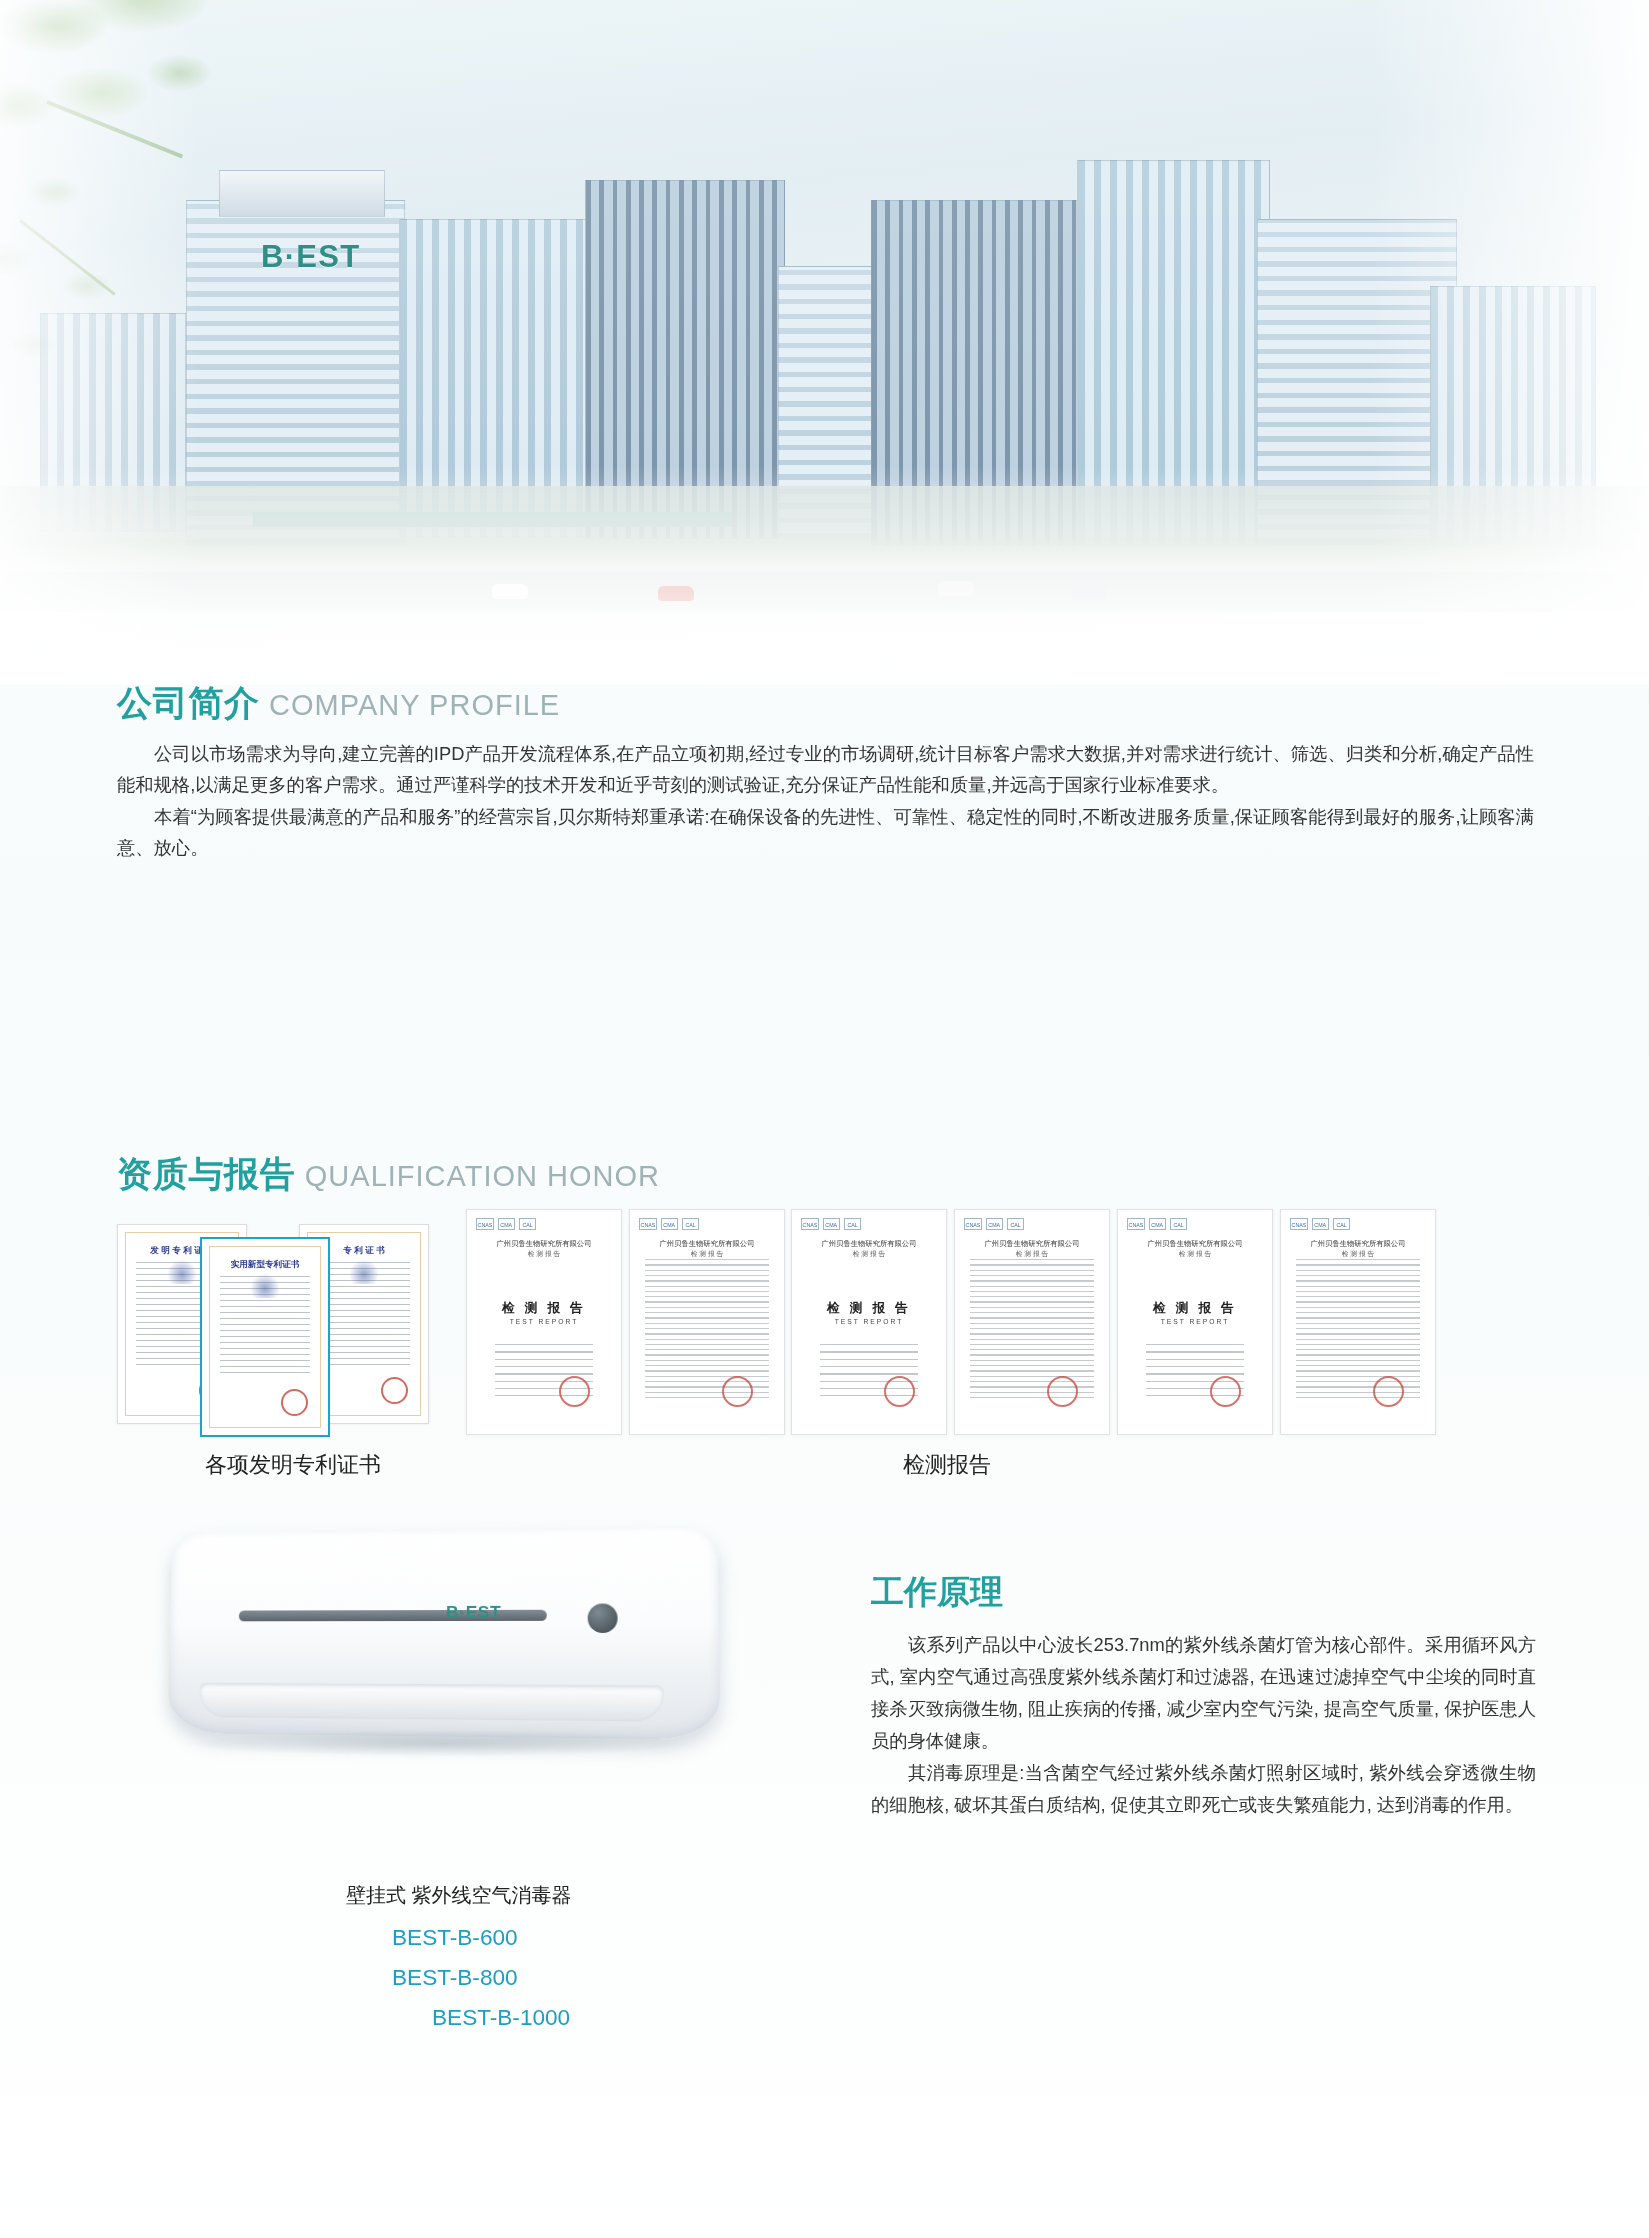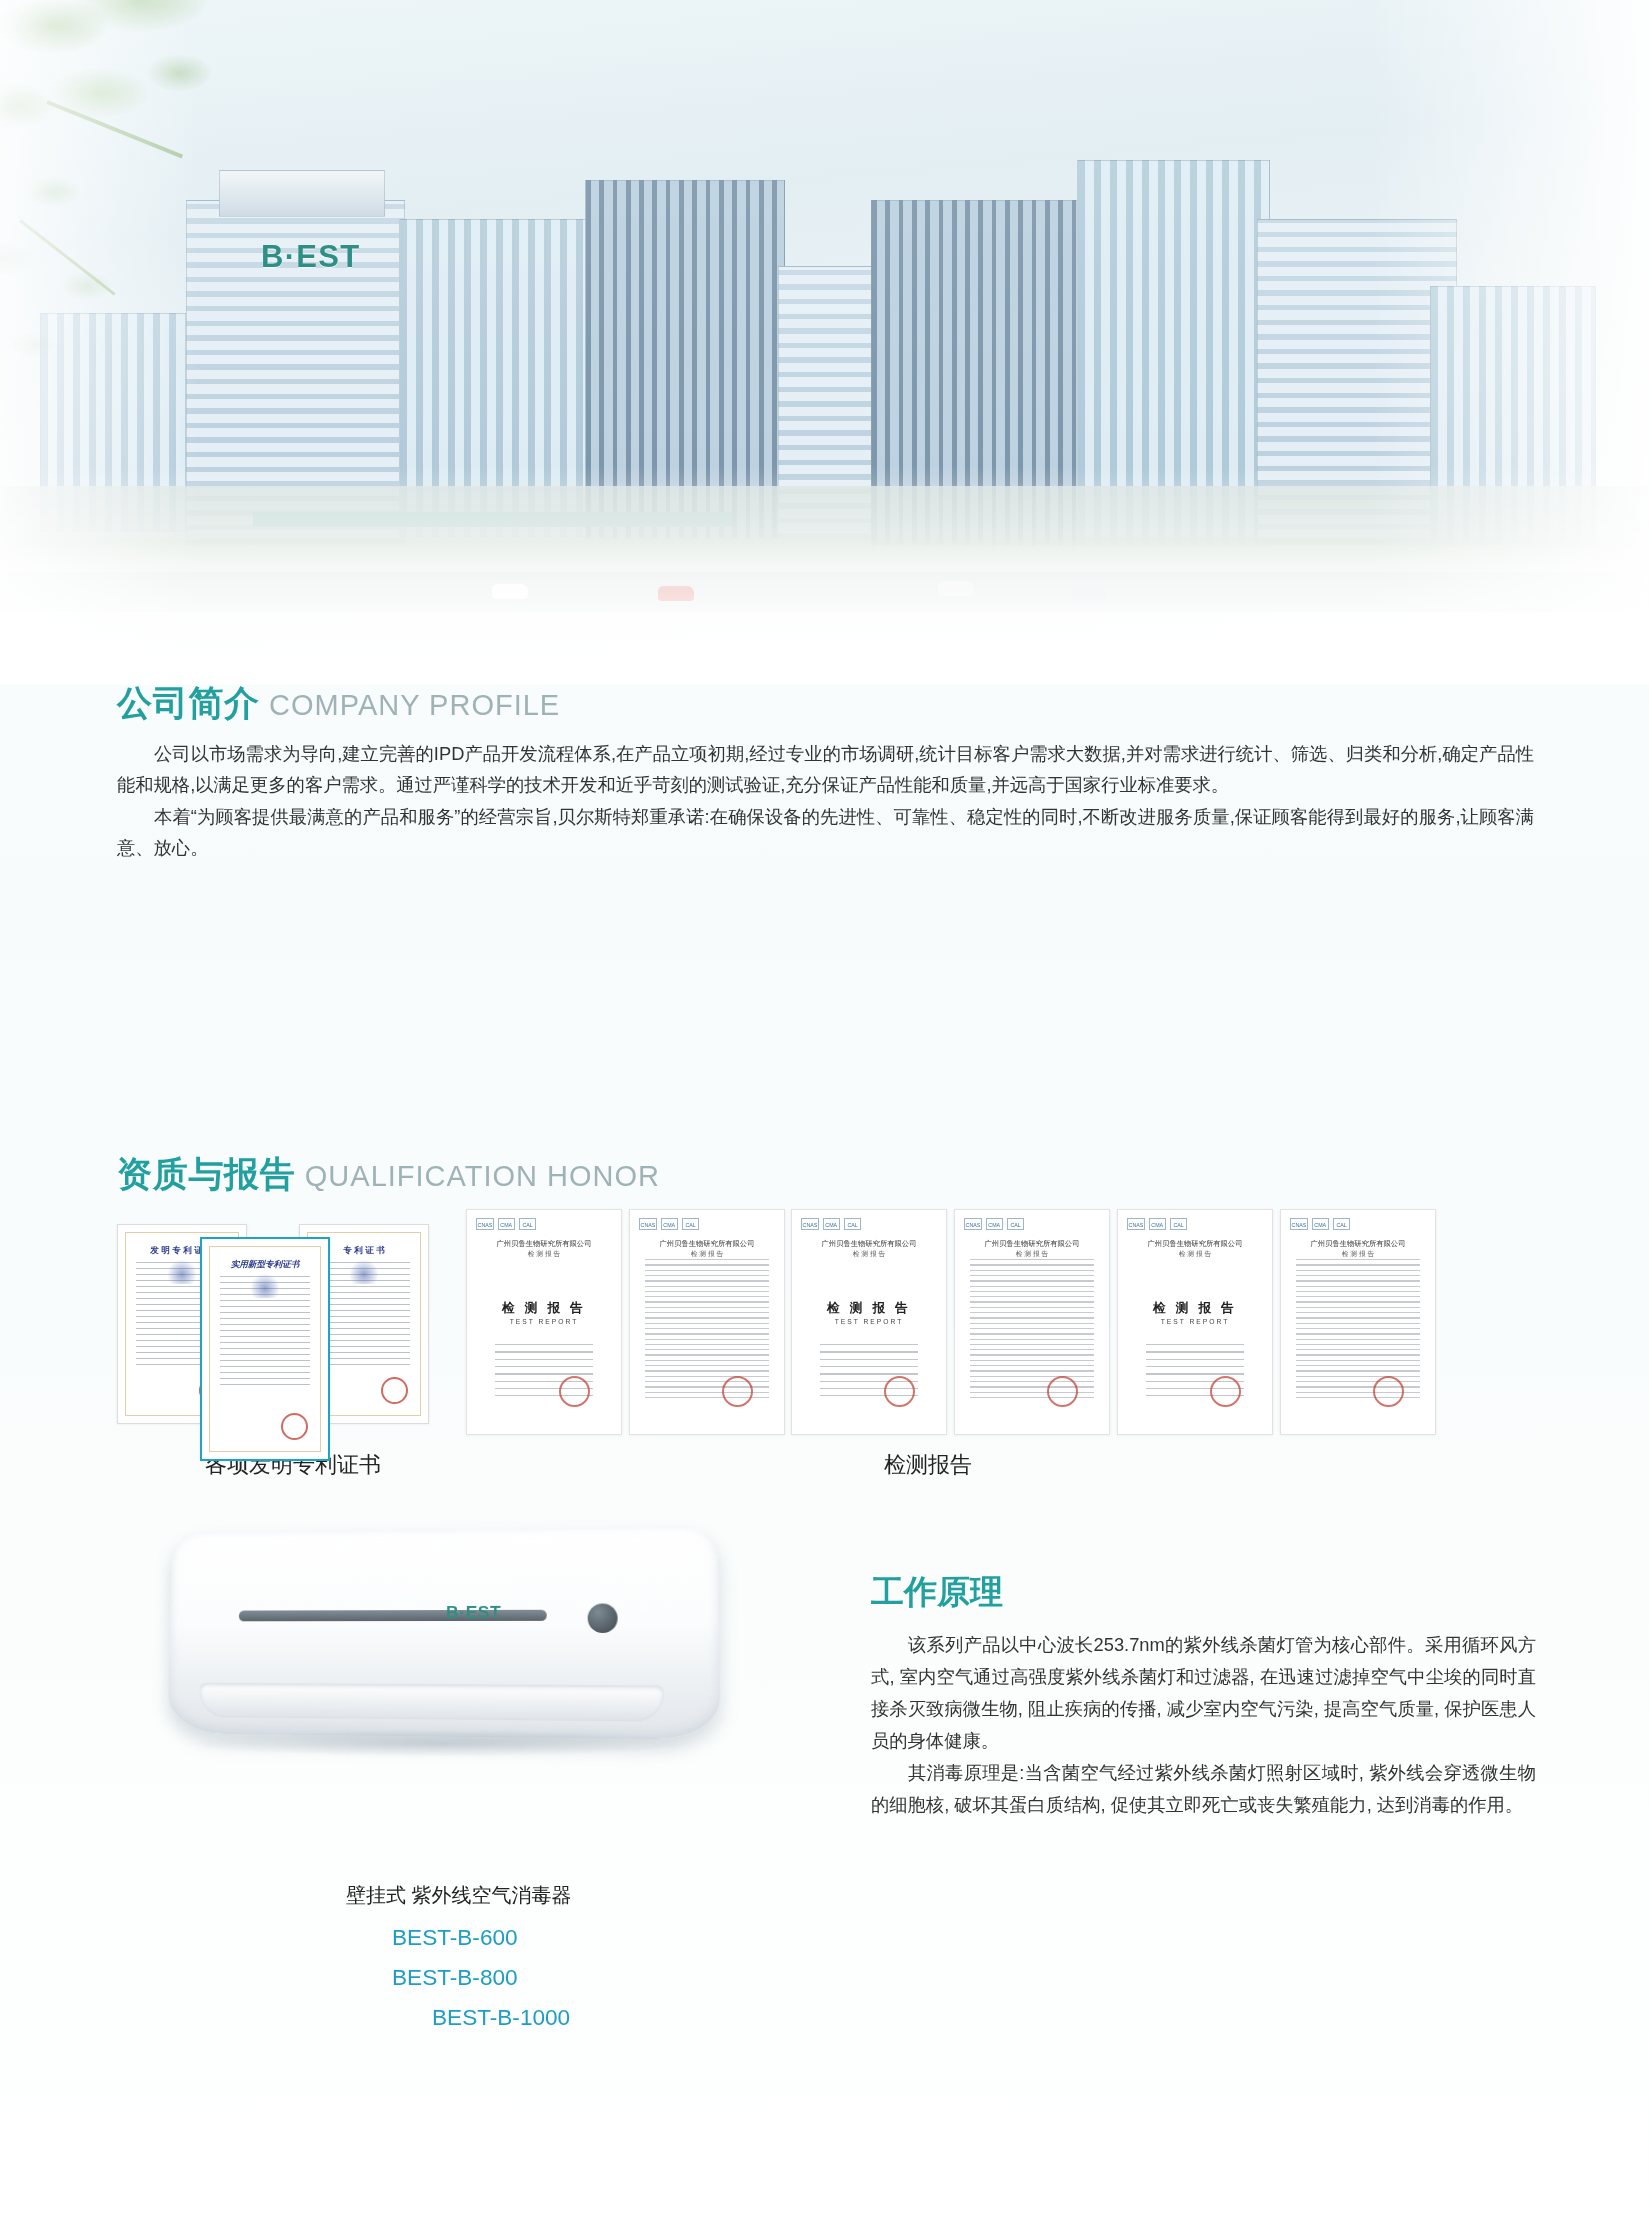--- a/index.html
+++ b/index.html
@@ -288,21 +288,21 @@
 
   <div class="cert-row" style="left:0; top:0;">
     <div class="cert" style="left:117px; top:1224px; width:130px; height:200px;">
       <div class="cert-inner"></div>
       <div class="cert-title">发 明 专 利 证 书</div>
       <div class="cert-emblem"></div>
       <div class="cert-lines"></div>
       <div class="cert-seal"></div>
     </div>
 
-    <div class="cert sel" style="left:200px; top:1237px; width:130px; height:224px; z-index:3;font-style:italic;">
+    <div class="cert sel" style="left:200px; top:1237px; width:130px; height:200px; z-index:3;">
       <div class="cert-inner"></div>
       <div class="cert-title">实用新型专利证书</div>
       <div class="cert-emblem"></div>
       <div class="cert-lines"></div>
       <div class="cert-seal"></div>
     </div>
 
     <div class="cert" style="left:299px; top:1224px; width:130px; height:200px;">
       <div class="cert-inner"></div>
       <div class="cert-title">专 利 证 书</div>
@@ -386,21 +386,21 @@
           <span>CAL</span>
         </div>
       <div class="rep-cn">广州贝鲁生物研究所有限公司</div>
       <div class="rep-cn2">检 测 报 告</div>
       <div class="rep-denselines"></div>
       <div class="rep-seal"></div>
     </div>
   </div>
 
   <div class="cert-caption" style="left:180px; top:1450px;">各项发明专利证书</div>
-  <div class="cert-caption" style="left:859px; top:1450px;">检测报告</div>
+  <div class="cert-caption" style="left:878px; top:1450px;">检测报告</div>
 
   <div class="ac-wrap" style="left:160px; top:1530px; width:599px; height:279px;">
     <div class="ac-body">
       <div class="ac-slot"></div>
       <div class="ac-knob"></div>
       <div class="ac-logo">B·EST</div>
       <div class="ac-louver"></div>
     </div>
     <div class="ac-shadow"></div>
   </div>

